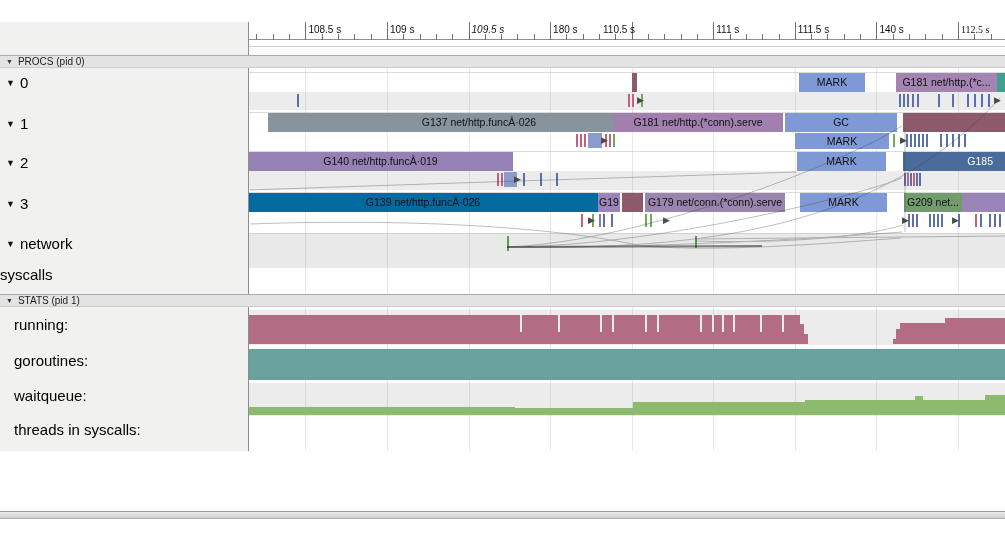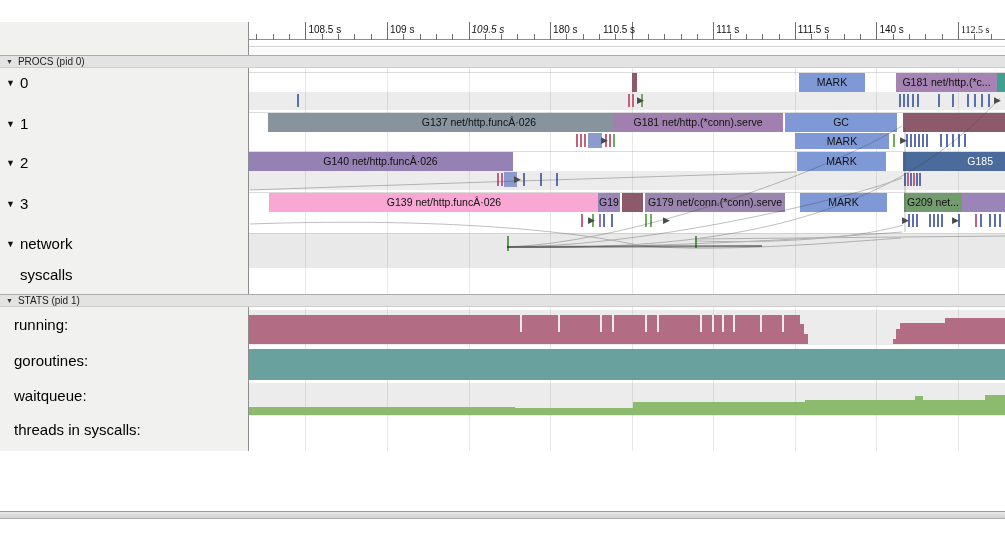--- a/index.html
+++ b/index.html
@@ -157,21 +157,21 @@
     <div class="abs grid" style="left: 631.692px;"></div>
     <div class="abs grid" style="left: 713.262px;"></div>
     <div class="abs grid" style="left: 794.832px;"></div>
     <div class="abs grid" style="left: 876.402px;"></div>
     <div class="abs grid" style="left: 957.972px;"></div>
     <div class="abs side" style="top: 74px; left: 0px; padding-left: 6px;"><span class="tri">▼</span><span>0</span></div>
     <div class="abs side" style="top: 115px; left: 0px; padding-left: 6px;"><span class="tri">▼</span><span>1</span></div>
     <div class="abs side" style="top: 154px; left: 0px; padding-left: 6px;"><span class="tri">▼</span><span>2</span></div>
     <div class="abs side" style="top: 195px; left: 0px; padding-left: 6px;"><span class="tri">▼</span><span>3</span></div>
     <div class="abs side" style="top: 235px; left: 0px; padding-left: 6px;"><span class="tri">▼</span><span>network</span></div>
-    <div class="abs side" style="top: 266px; left: 0px; padding-left: 20px;"><span>syscalls</span></div>
+    <div class="abs side" style="top: 266px; left: 0px; "><span>syscalls</span></div>
     <div class="abs side" style="top: 316px; left: 0px; padding-left: 14px;"><span>running:</span></div>
     <div class="abs side" style="top: 352px; left: 0px; padding-left: 14px;"><span>goroutines:</span></div>
     <div class="abs side" style="top: 387px; left: 0px; padding-left: 14px;"><span>waitqueue:</span></div>
     <div class="abs side" style="top: 421px; left: 0px; padding-left: 14px;"><span>threads in syscalls:</span></div>
     <div class="abs bar" style="left: 632px; top: 73px; width: 5px; height: 19px; background: rgb(141, 90, 107); line-height: 19px;"></div>
     <div class="abs bar" style="left: 799px; top: 73px; width: 66px; height: 19px; background: rgb(126, 153, 214); line-height: 19px;">MARK</div>
     <div class="abs bar" style="left: 896px; top: 73px; width: 101px; height: 19px; background: rgb(165, 131, 179); line-height: 19px;">G181 net/http.(*c...</div>
     <div class="abs bar" style="left: 997px; top: 73px; width: 8px; height: 19px; background: rgb(63, 160, 143); line-height: 19px;"></div>
     <div class="abs tick" style="left: 297px; top: 94px; background: rgb(91, 111, 174);"></div>
     <div class="abs tick" style="left: 628px; top: 94px; background: rgb(196, 97, 122);"></div>
@@ -209,37 +209,37 @@
     <div class="abs tick" style="left: 918px; top: 134px; background: rgb(91, 111, 174);"></div>
     <div class="abs tick" style="left: 922px; top: 134px; background: rgb(91, 111, 174);"></div>
     <div class="abs tick" style="left: 926px; top: 134px; background: rgb(91, 111, 174);"></div>
     <div class="abs tick" style="left: 940px; top: 134px; background: rgb(91, 111, 174);"></div>
     <div class="abs tick" style="left: 946px; top: 134px; background: rgb(91, 111, 174);"></div>
     <div class="abs tick" style="left: 952px; top: 134px; background: rgb(91, 111, 174);"></div>
     <div class="abs tick" style="left: 958px; top: 134px; background: rgb(91, 111, 174);"></div>
     <div class="abs tick" style="left: 964px; top: 134px; background: rgb(91, 111, 174);"></div>
     <div class="abs farrow" style="left: 601px; top: 134px;">▶</div>
     <div class="abs farrow" style="left: 900px; top: 134px;">▶</div>
-    <div class="abs bar" style="left: 248px; top: 152px; width: 265px; height: 19px; background: rgb(150, 129, 180); line-height: 19px;">G140 net/http.funcÂ·026</div>
+    <div class="abs bar" style="left: 248px; top: 152px; width: 265px; height: 19px; background: rgb(150, 129, 180); line-height: 19px;">G140 net/http.funcÂ·019</div>
     <div class="abs bar" style="left: 797px; top: 152px; width: 89px; height: 19px; background: rgb(126, 153, 214); line-height: 19px;">MARK</div>
     <div class="abs bar" style="left: 903px; top: 152px; width: 102px; height: 19px; background: rgb(74, 107, 155); line-height: 19px; color: rgb(255, 255, 255); text-align: right; padding-right: 12px;">G185</div>
     <div class="abs blk" style="left: 504px; top: 172px; width: 13px; background: rgb(139, 155, 206);"></div>
     <div class="abs tick" style="left: 497px; top: 173px; background: rgb(196, 97, 122);"></div>
     <div class="abs tick" style="left: 501px; top: 173px; background: rgb(196, 97, 122);"></div>
     <div class="abs tick" style="left: 523px; top: 173px; background: rgb(91, 111, 174);"></div>
     <div class="abs tick" style="left: 540px; top: 173px; background: rgb(91, 111, 174);"></div>
     <div class="abs tick" style="left: 556px; top: 173px; background: rgb(91, 111, 174);"></div>
     <div class="abs tick" style="left: 904px; top: 173px; background: rgb(91, 111, 174);"></div>
     <div class="abs tick" style="left: 907px; top: 173px; background: rgb(196, 97, 122);"></div>
     <div class="abs tick" style="left: 910px; top: 173px; background: rgb(91, 111, 174);"></div>
     <div class="abs tick" style="left: 913px; top: 173px; background: rgb(196, 97, 122);"></div>
     <div class="abs tick" style="left: 916px; top: 173px; background: rgb(91, 111, 174);"></div>
     <div class="abs tick" style="left: 919px; top: 173px; background: rgb(91, 111, 174);"></div>
     <div class="abs farrow" style="left: 514px; top: 173px;">▶</div>
-    <div class="abs bar" style="left: 248px; top: 193px; width: 350px; height: 19px; background: #f9a8d4; line-height: 19px; margin-left: 21px;">G139 net/http.funcÂ·026</div>
+    <div class="abs bar" style="left: 248px; top: 193px; width: 350px; height: 19px; background: #0369a1; line-height: 19px;">G139 net/http.funcÂ·026</div>
     <div class="abs bar" style="left: 598px; top: 193px; width: 22px; height: 19px; background: rgb(154, 132, 184); line-height: 19px;">G19</div>
     <div class="abs bar" style="left: 622px; top: 193px; width: 21px; height: 19px; background: rgb(141, 90, 107); line-height: 19px;"></div>
     <div class="abs bar" style="left: 645px; top: 193px; width: 140px; height: 19px; background: rgb(154, 133, 174); line-height: 19px;">G179 net/conn.(*conn).serve</div>
     <div class="abs bar" style="left: 800px; top: 193px; width: 87px; height: 19px; background: rgb(126, 153, 214); line-height: 19px;">MARK</div>
     <div class="abs bar" style="left: 904px; top: 193px; width: 58px; height: 19px; background: rgb(115, 156, 110); line-height: 19px;">G209 net...</div>
     <div class="abs bar" style="left: 962px; top: 193px; width: 43px; height: 19px; background: rgb(154, 132, 184); line-height: 19px;"></div>
     <div class="abs tick" style="left: 581px; top: 214px; background: rgb(196, 97, 122);"></div>
     <div class="abs tick" style="left: 592px; top: 214px; background: rgb(111, 170, 96);"></div>
     <div class="abs tick" style="left: 599px; top: 214px; background: rgb(141, 118, 184);"></div>
     <div class="abs tick" style="left: 603px; top: 214px; background: rgb(91, 111, 174);"></div>

